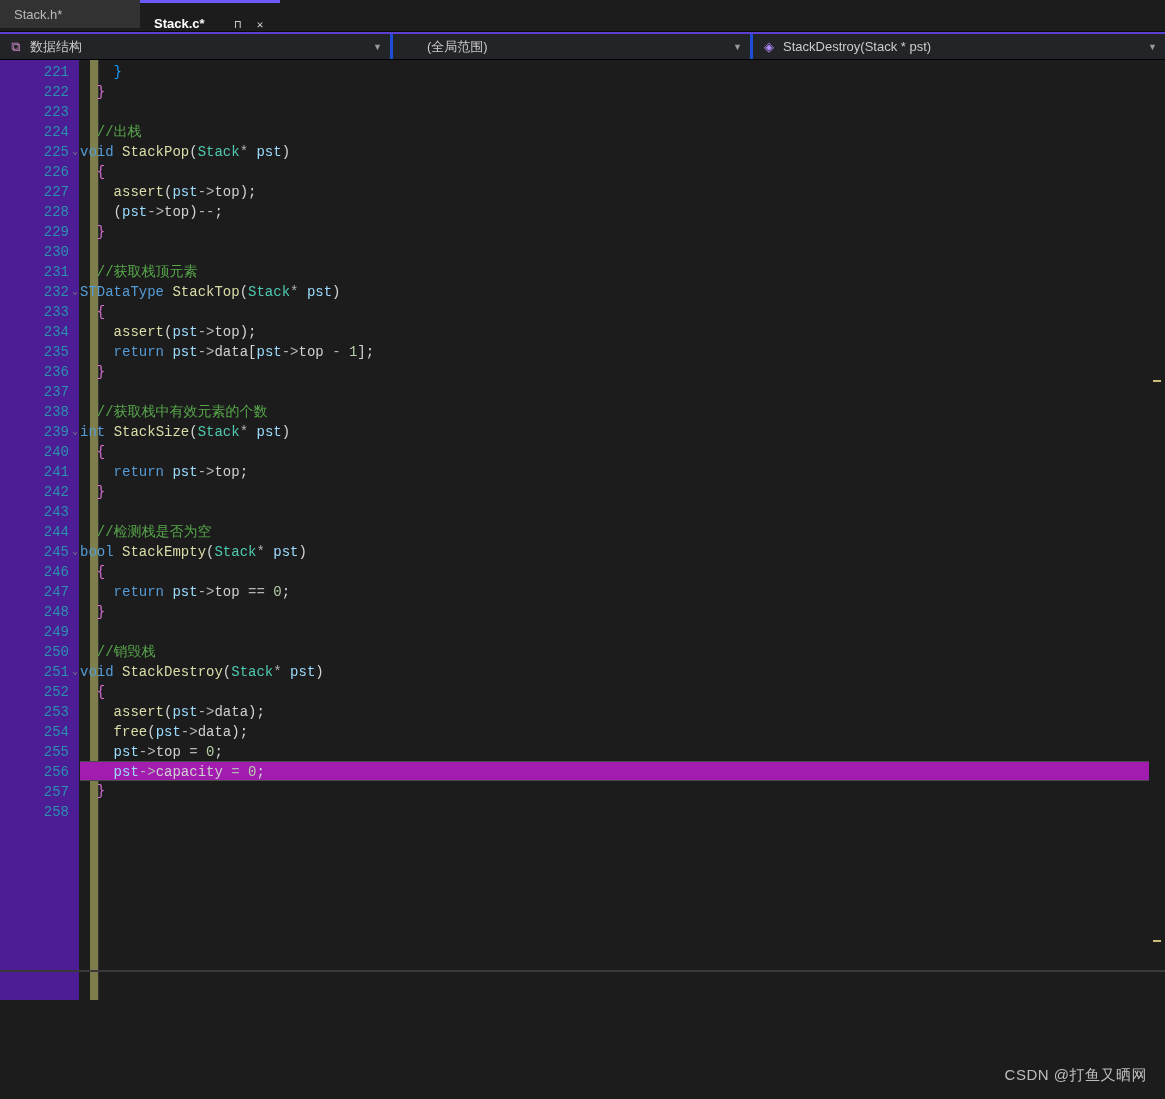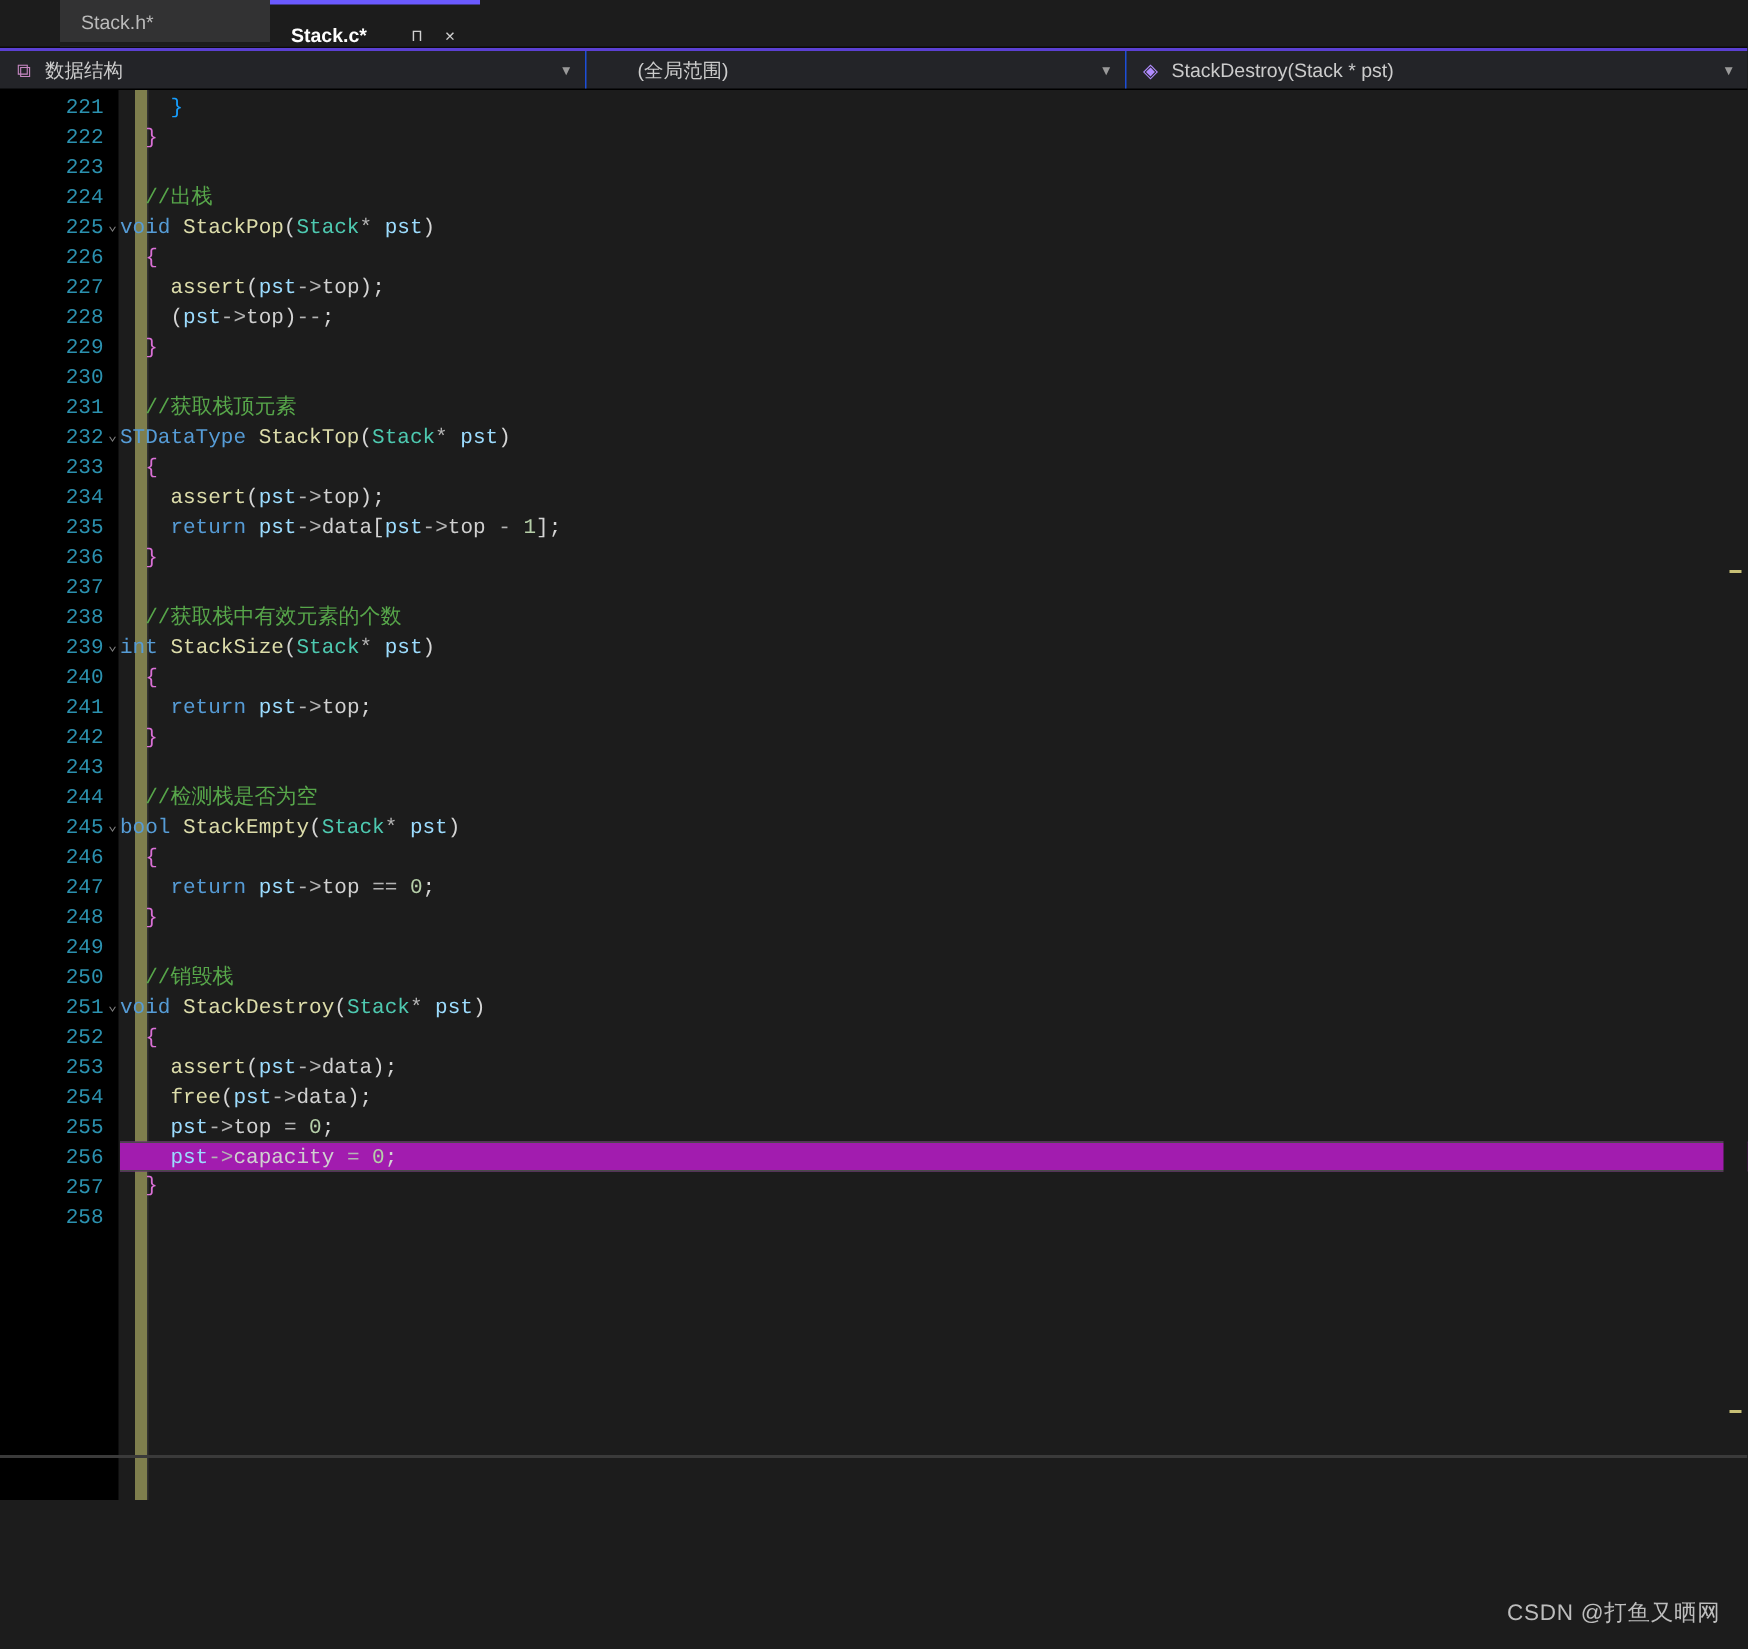--- a/index.html
+++ b/index.html
@@ -1,42 +1,42 @@
 <!DOCTYPE html>
 <html><head>
 <meta charset="utf-8">
 <style>
   * { margin:0; padding:0; box-sizing:border-box; }
   body { width:1165px; height:1099px; background:#1c1c1c; font-family:Consolas,"Courier New",monospace; font-size:14px; color:#d4d4d4; overflow:hidden; position:relative; }
 
   
-  .tabbar { height:32px; background:#1c1c1c; display:flex; align-items:stretch; border-bottom:1px solid #0a0a0a;padding-left:40px; }
+  .tabbar { height:32px; background:#1c1c1c; display:flex; align-items:stretch; border-bottom:1px solid #0a0a0a; }
   .tab { display:flex; align-items:center; padding:0 14px; gap:10px; min-width:140px; }
   .tab-inactive { background:#323233; border-bottom:3px solid #1c1c1c; }
   .tab-active { background:#1c1c1c; border-top:3px solid #6b5aff; border-bottom:none;align-items:flex-end; }
   .tab-title { font-family:"Segoe UI",sans-serif; font-size:13px; flex:1; }
   .tab-inactive .tab-title { color:#bbbbbb; }
   .tab-active .tab-title { color:#ffffff; font-weight:600; }
   .tab-icon { width:12px; height:12px; display:inline-block; color:#d0d0d0; font-size:11px; line-height:12px; text-align:center; }
   .tab-close { cursor:pointer; }
 
   
   .toolbar { height:28px; background:#232428; display:flex; align-items:center; border-top:2px solid #5b40d3; border-bottom:1px solid #000; }
   .tool-combo { display:flex; align-items:center; gap:6px; padding:0 8px; height:100%; font-family:"Segoe UI",sans-serif; font-size:13px; color:#cccccc; }
-  .tool-combo + .tool-combo { border-left:1px solid #1d4ed8;justify-content:flex-end; }
+  .tool-combo + .tool-combo { border-left:3px solid #1d4ed8;justify-content:flex-end; }
   .combo1 { width:390px; }
   .combo2 { width:360px; }
   .combo3 { flex:1; }
   .tool-icon { width:16px; height:16px; display:inline-flex; align-items:center; justify-content:center; }
   .tool-label { flex:1; white-space:nowrap; overflow:hidden; }
   .chev { font-size:9px; color:#9a9a9a; }
 
   
   .editor { display:flex; height:940px; background:#1c1c1c; position:relative; }
-  .gutter { width:80px; background:#000000; text-align:right; padding-right:10px; color:#2b91af; font-size:14px; padding-top:2px; border-right:1px solid #1c1c1c; }
+  .gutter { width:80px; background:#4c1d95; text-align:right; padding-right:10px; color:#2b91af; font-size:14px; padding-top:2px; border-right:1px solid #1c1c1c; }
   .gutter div { height:20px; line-height:20px; }
   .code { flex:1; padding-top:2px; font-size:14px; position:relative; }
   .code-line { height:20px; line-height:20px; white-space:pre; position:relative; }
   .cl-current { background:#a21caf; border:1px solid #4a4a4a; border-left:none; border-right:none; margin-top:-1px; }
   .fold { position:absolute; left:-10px; top:0; color:#808080; font-size:10px; width:10px; height:20px; line-height:20px; text-align:center; cursor:pointer; }
 
   
   .tintbar { position:absolute; left:90px; top:0; bottom:0; width:8px; background:#cfcf77; opacity:0.55; }
   .tintbar2 { position:absolute; left:98px; top:0; bottom:0; width:1px; background:#555; opacity:0.4; }
 

